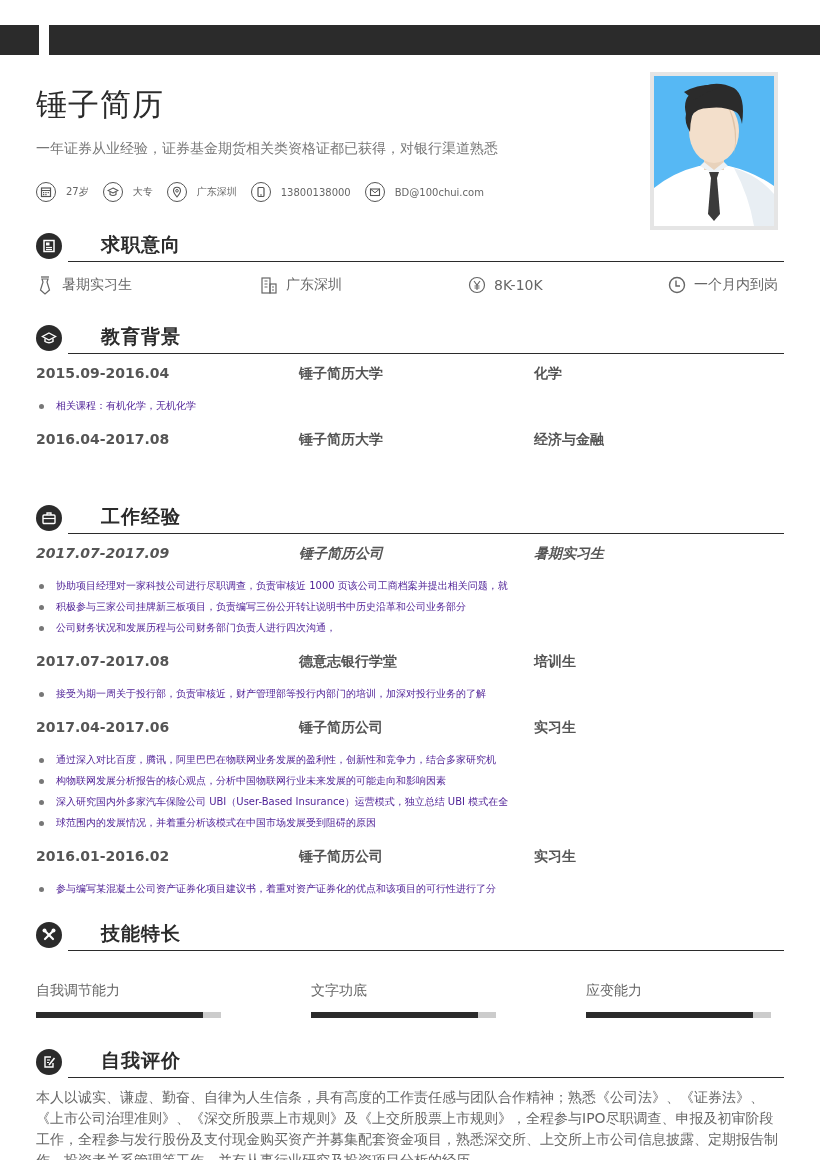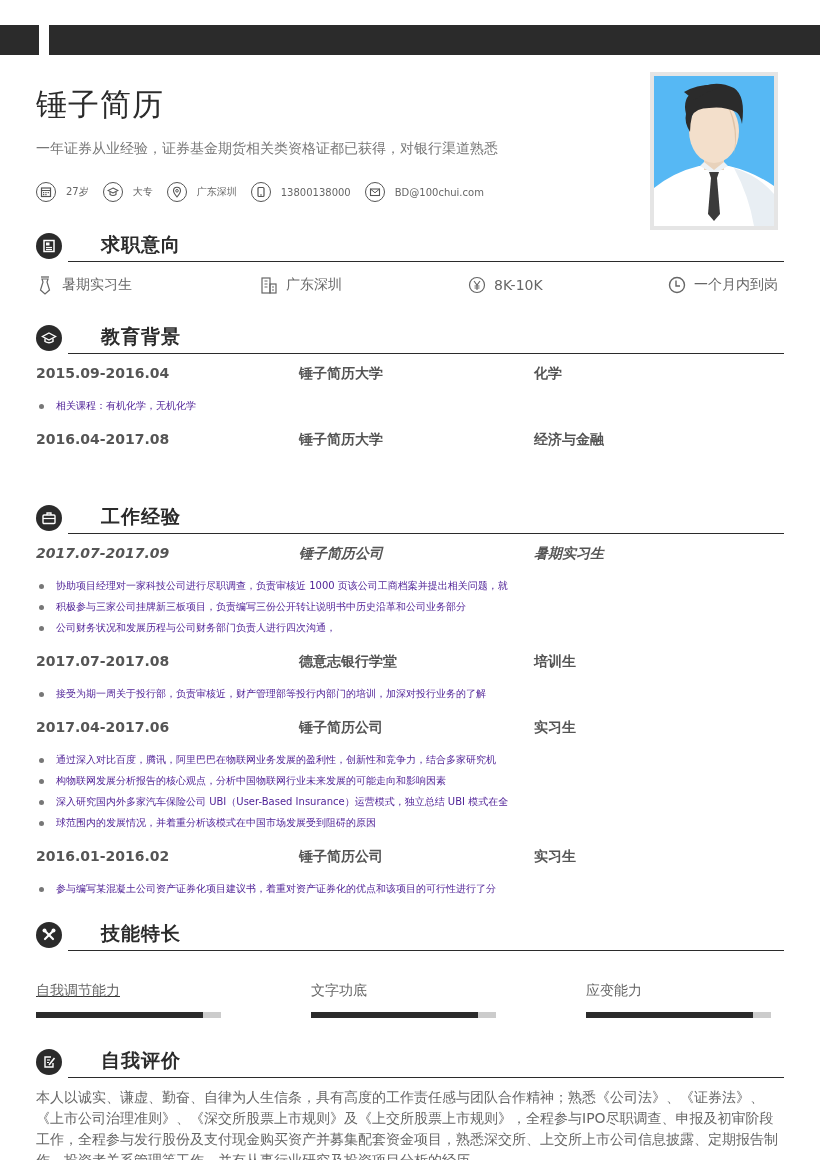--- a/index.html
+++ b/index.html
@@ -261,21 +261,21 @@
         <line x1="4" y1="12" x2="12" y2="4" stroke="#fff" stroke-width="2.2" stroke-linecap="round"></line>
         <line x1="4" y1="4" x2="12" y2="12" stroke="#fff" stroke-width="2.2" stroke-linecap="round"></line>
         <circle cx="12.5" cy="3.5" r="2" fill="#fff"></circle>
         <circle cx="3.5" cy="3.5" r="2" fill="#fff"></circle>
       </svg>
   </div>
   <h2 class="section-title">技能特长</h2>
   <div class="section-line"></div>
 </div>
 
-<div class="skill" style="left:36px;text-decoration:underline;">
+<div class="skill" style="left:36px;">
   <div class="skill-label">自我调节能力</div>
   <div class="skill-bar">
       <div class="skill-fill" style="width:90%;"></div>
     </div>
 </div>
 <div class="skill" style="left:311px;">
   <div class="skill-label">文字功底</div>
   <div class="skill-bar">
       <div class="skill-fill" style="width:90%;"></div>
     </div>

